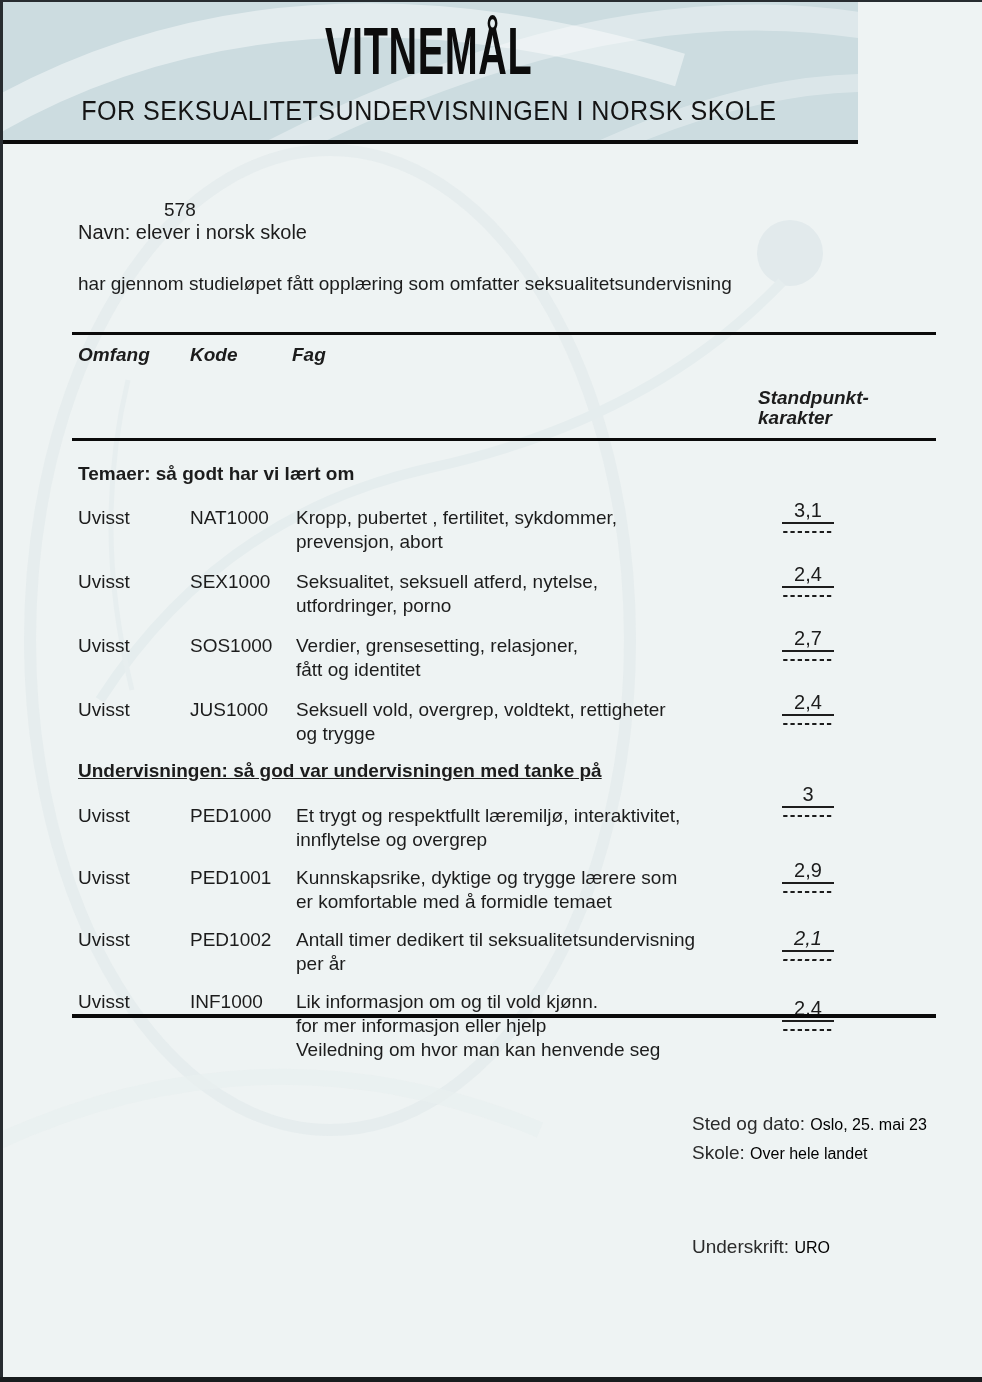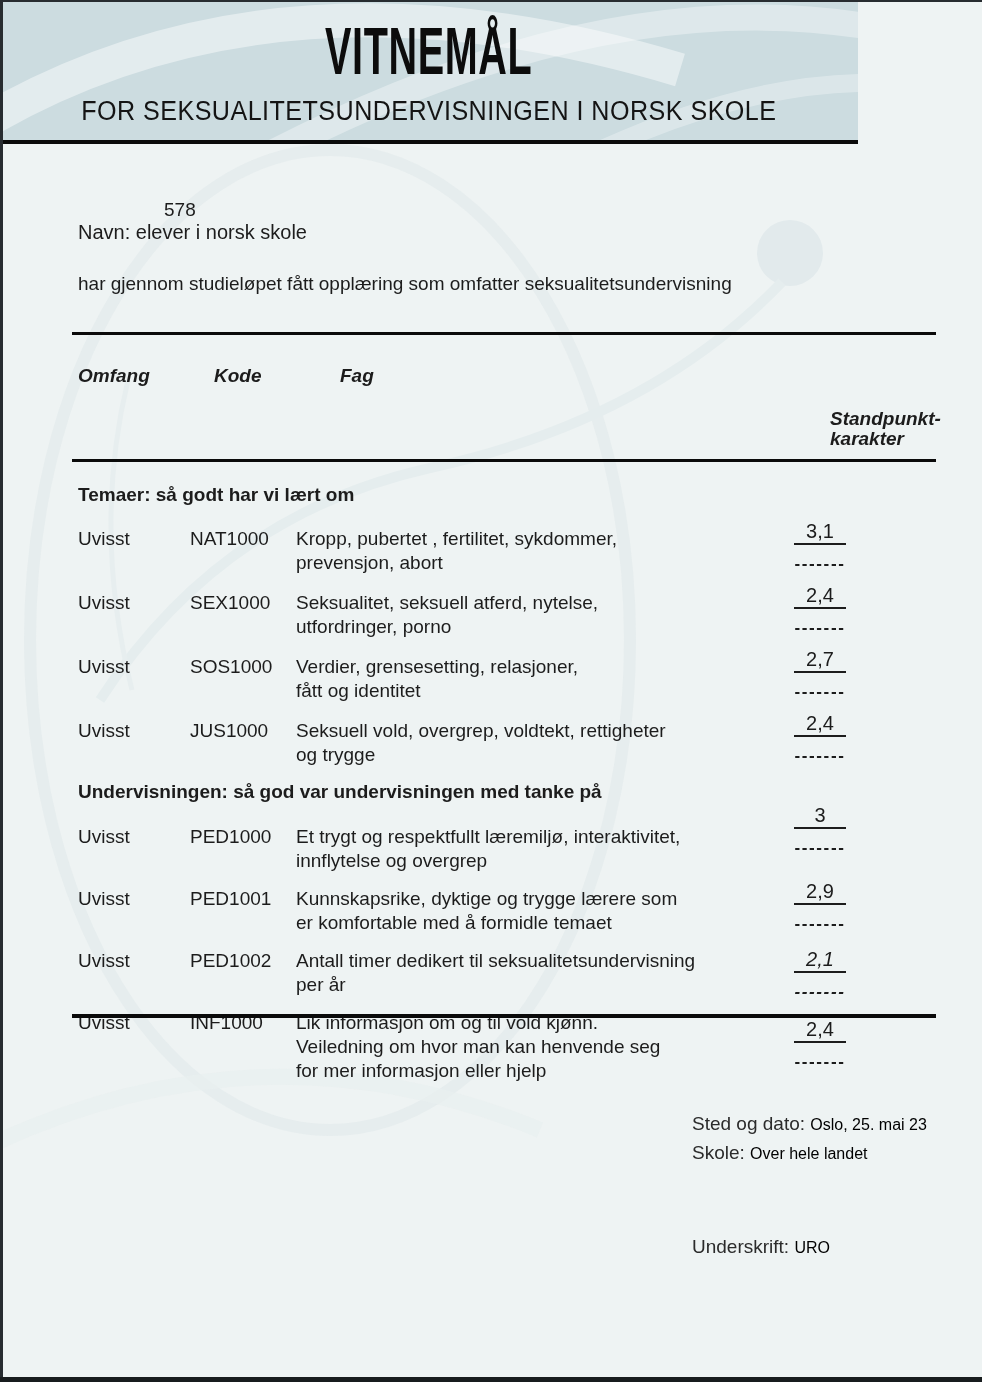--- a/index.html
+++ b/index.html
@@ -35,32 +35,32 @@
   
   .intro-count{position:absolute;left:164px;top:199px;font-size:19px;font-weight:400;z-index:3;}
   .intro-name{position:absolute;left:78px;top:221px;font-size:20px;z-index:3;}
   .intro-desc{position:absolute;left:78px;top:273px;font-size:19px;z-index:3;}
 
   
   .grades-table{position:absolute;left:72px;top:332px;width:864px;z-index:3;}
   .rule-top{height:3px;background:var(--rule);}
   .rule-mid{height:3px;background:var(--rule);margin-top:10px;}
   .rule-bottom{position:absolute;left:0;top:682px;width:100%;height:4px;background:var(--rule);}
-  .thead{display:grid;grid-template-columns:112px 102px 452px 1fr;padding:30px 0 0 6px;
-         font-size:19px;font-weight:700;font-style:italic;gap:24px;}
+  .thead{display:grid;grid-template-columns:112px 102px 452px 1fr;padding:9px 0 0 6px;
+         font-size:19px;font-weight:700;font-style:italic;}
   .th-karakter{padding-left:14px;line-height:20px;margin-top:44px;}
   .section-heading{margin:22px 0 0 6px;font-size:19px;font-weight:700;}
-  .section-2 .section-heading{margin-top:14px;}
+  .section-2 .section-heading{margin-top:14px;text-decoration:underline;}
   .rows .row{display:grid;grid-template-columns:112px 102px 452px 1fr;padding-left:6px;margin-top:16px;}
   .rows .row:first-child{margin-top:21px;}
   .section-2 .rows .row{margin-top:14px;}
   .section-2 .rows .row:first-child{margin-top:22px;}
   .cell{font-size:19px;line-height:24px;}
   .cell-fag{padding-left:4px;}
-  .cell-grade{justify-self:start;margin-left:50px;margin-top:-6px;display:flex;flex-direction:column;align-items:center;gap:12px;}
+  .cell-grade{justify-self:start;margin-left:38px;margin-top:-6px;display:flex;flex-direction:column;align-items:center;}
   .section-2 .rows .row:nth-child(1) .cell-grade{margin-top:-20px;}
   .section-2 .rows .row:nth-child(3) .cell-grade{margin-top:0px;font-style:italic;}
   .section-2 .rows .row:nth-child(4) .cell-grade{margin-top:8px;}
   .grade-num{display:inline-block;min-width:52px;text-align:center;font-size:20px;line-height:21px;
              border-bottom:2px solid #1d1d1d;padding-bottom:1px;}
   .grade-dashes{font-weight:700;letter-spacing:1.6px;font-size:17px;line-height:11px;margin-top:1px;white-space:nowrap;}
 
   
   .footer-place{position:absolute;left:692px;top:1110px;z-index:3;line-height:28px;font-size:19px;}
   .footer-sign{position:absolute;left:692px;top:1236px;z-index:3;font-size:19px;}
@@ -200,22 +200,22 @@
               <div class="cell cell-grade">
                 <div class="grade-num">2,1</div>
                 <div class="grade-dashes">-------</div>
               </div>
             </div>
             <div class="row">
               <div class="cell cell-omfang">Uvisst</div>
               <div class="cell cell-kode">INF1000</div>
               <div class="cell cell-fag">
                 <div>Lik informasjon om og til vold kjønn.</div>
+                <div>for mer informasjon eller hjelp</div>
                 <div>Veiledning om hvor man kan henvende seg</div>
-                <div>for mer informasjon eller hjelp</div>
               </div>
               <div class="cell cell-grade">
                 <div class="grade-num">2,4</div>
                 <div class="grade-dashes">-------</div>
               </div>
             </div>
           </div>
         </div>
       </div>
     <div class="rule-bottom"></div>

